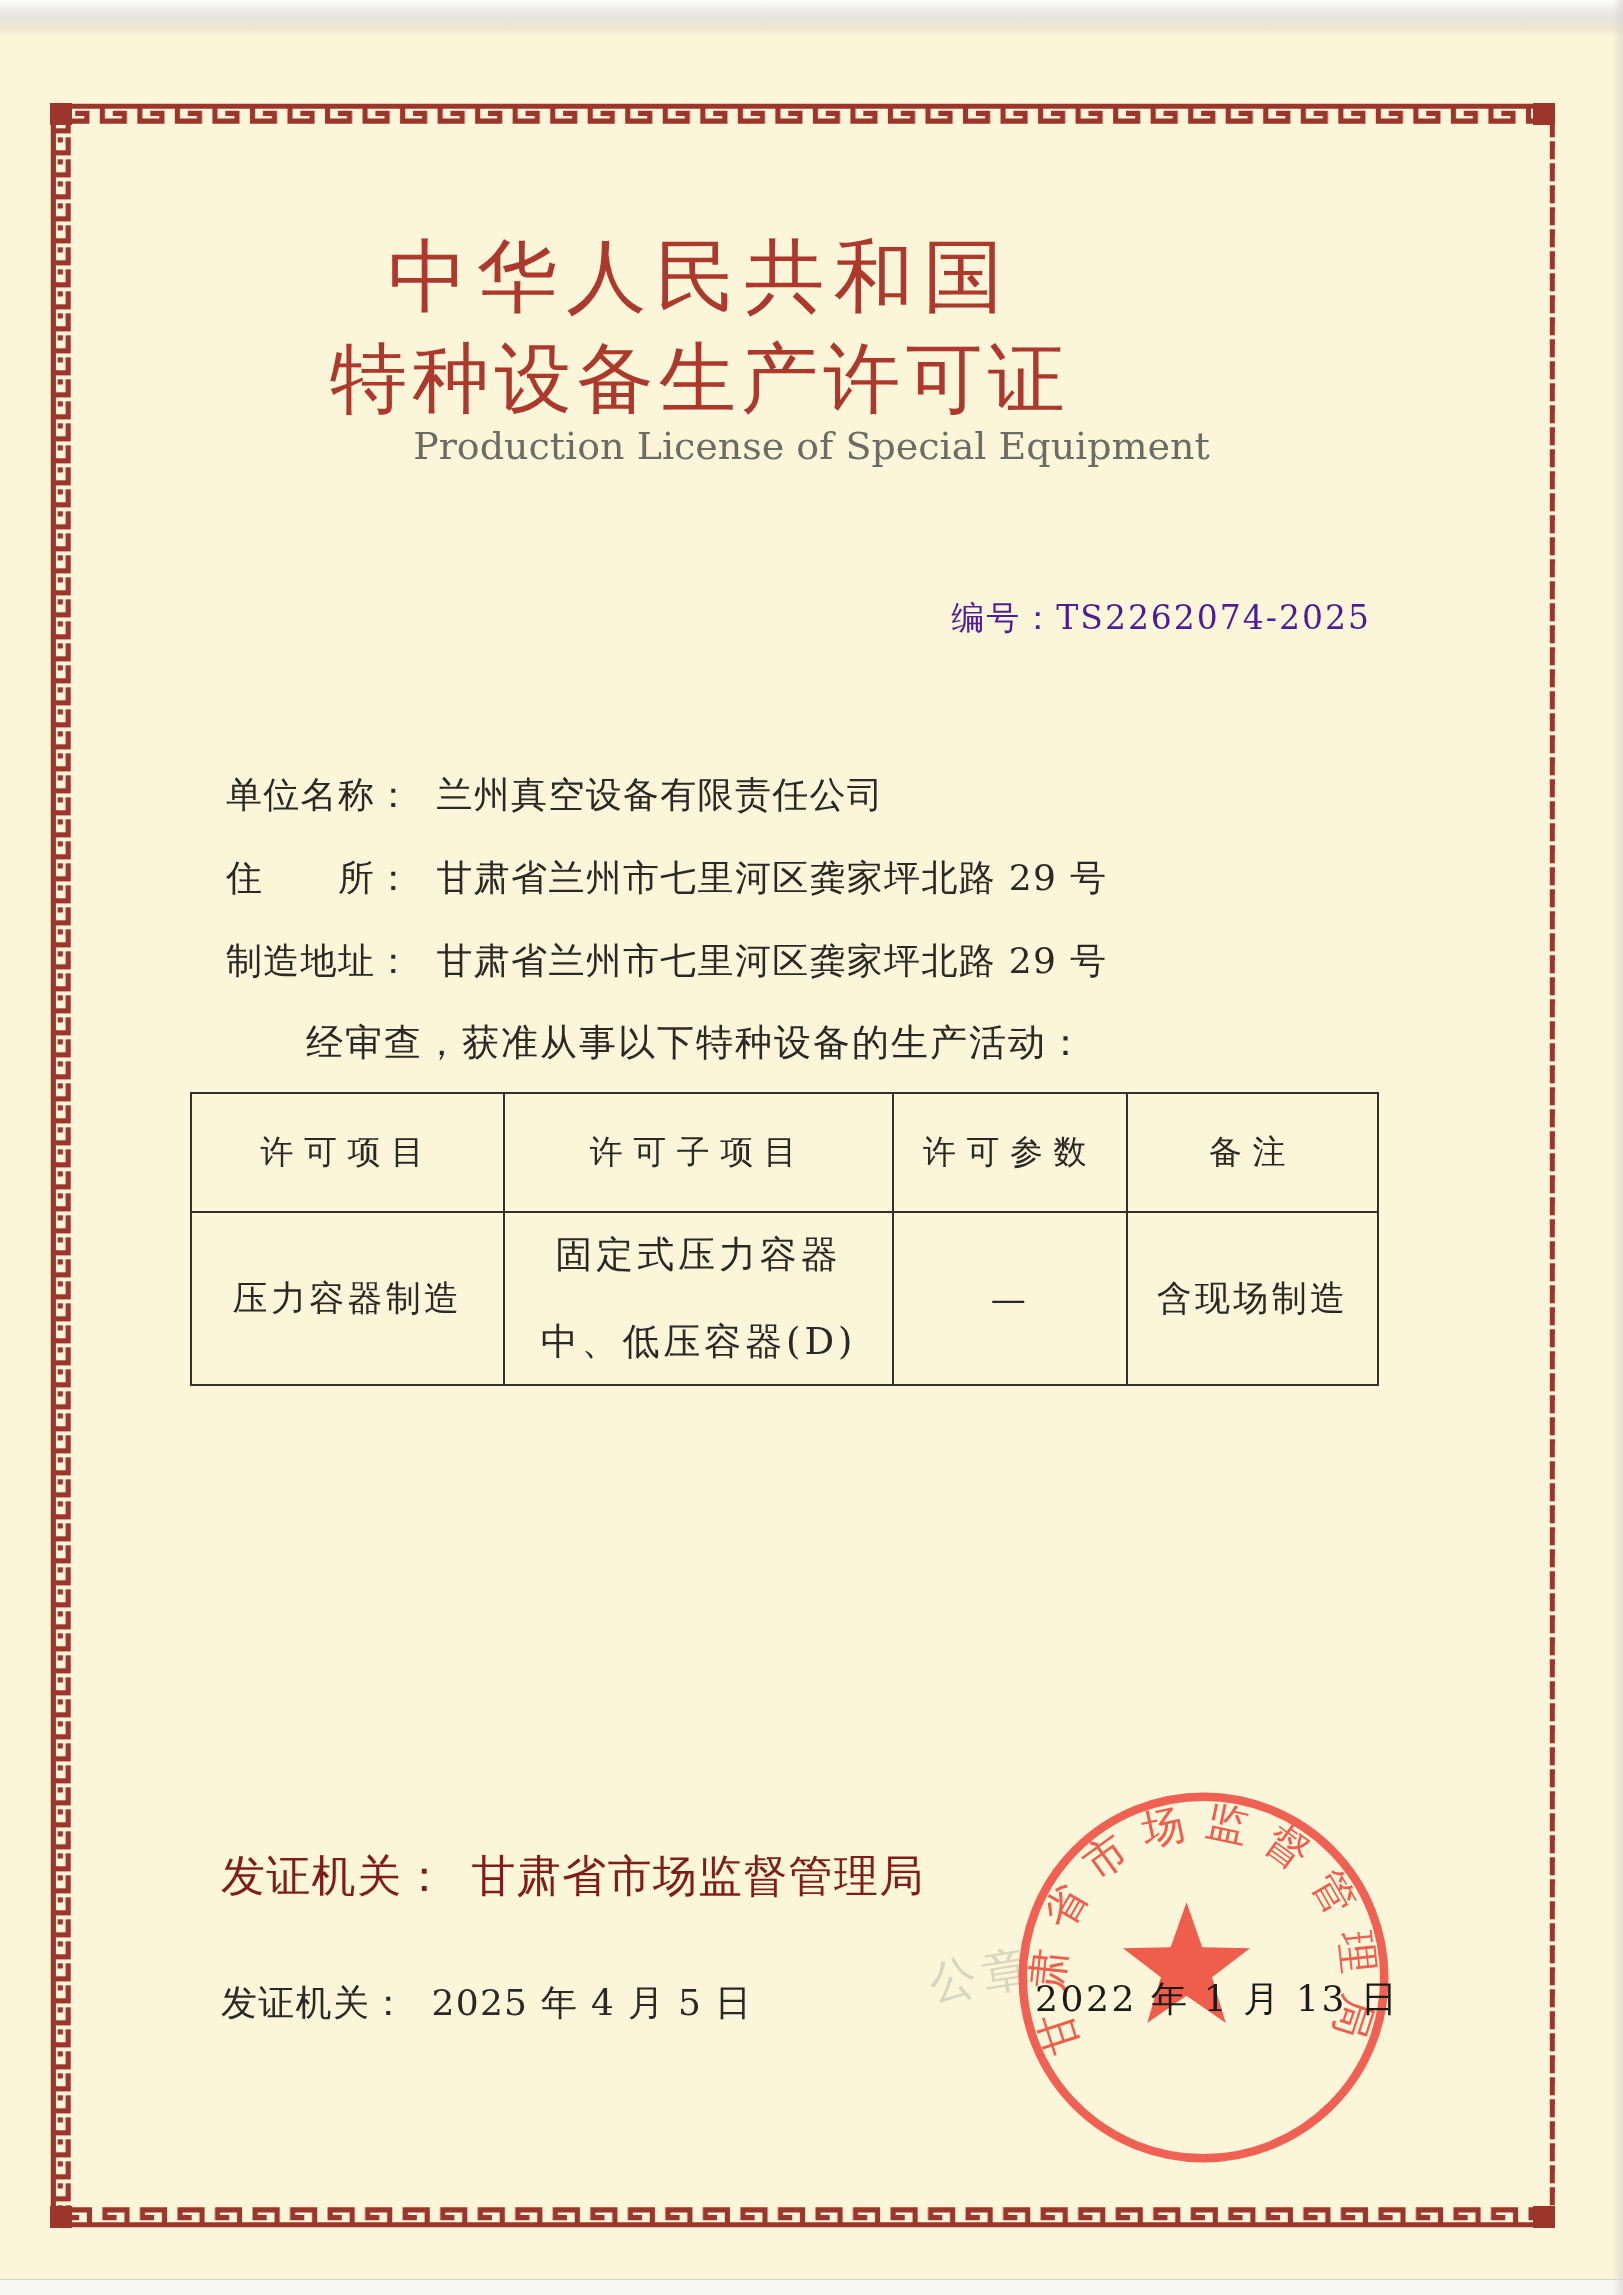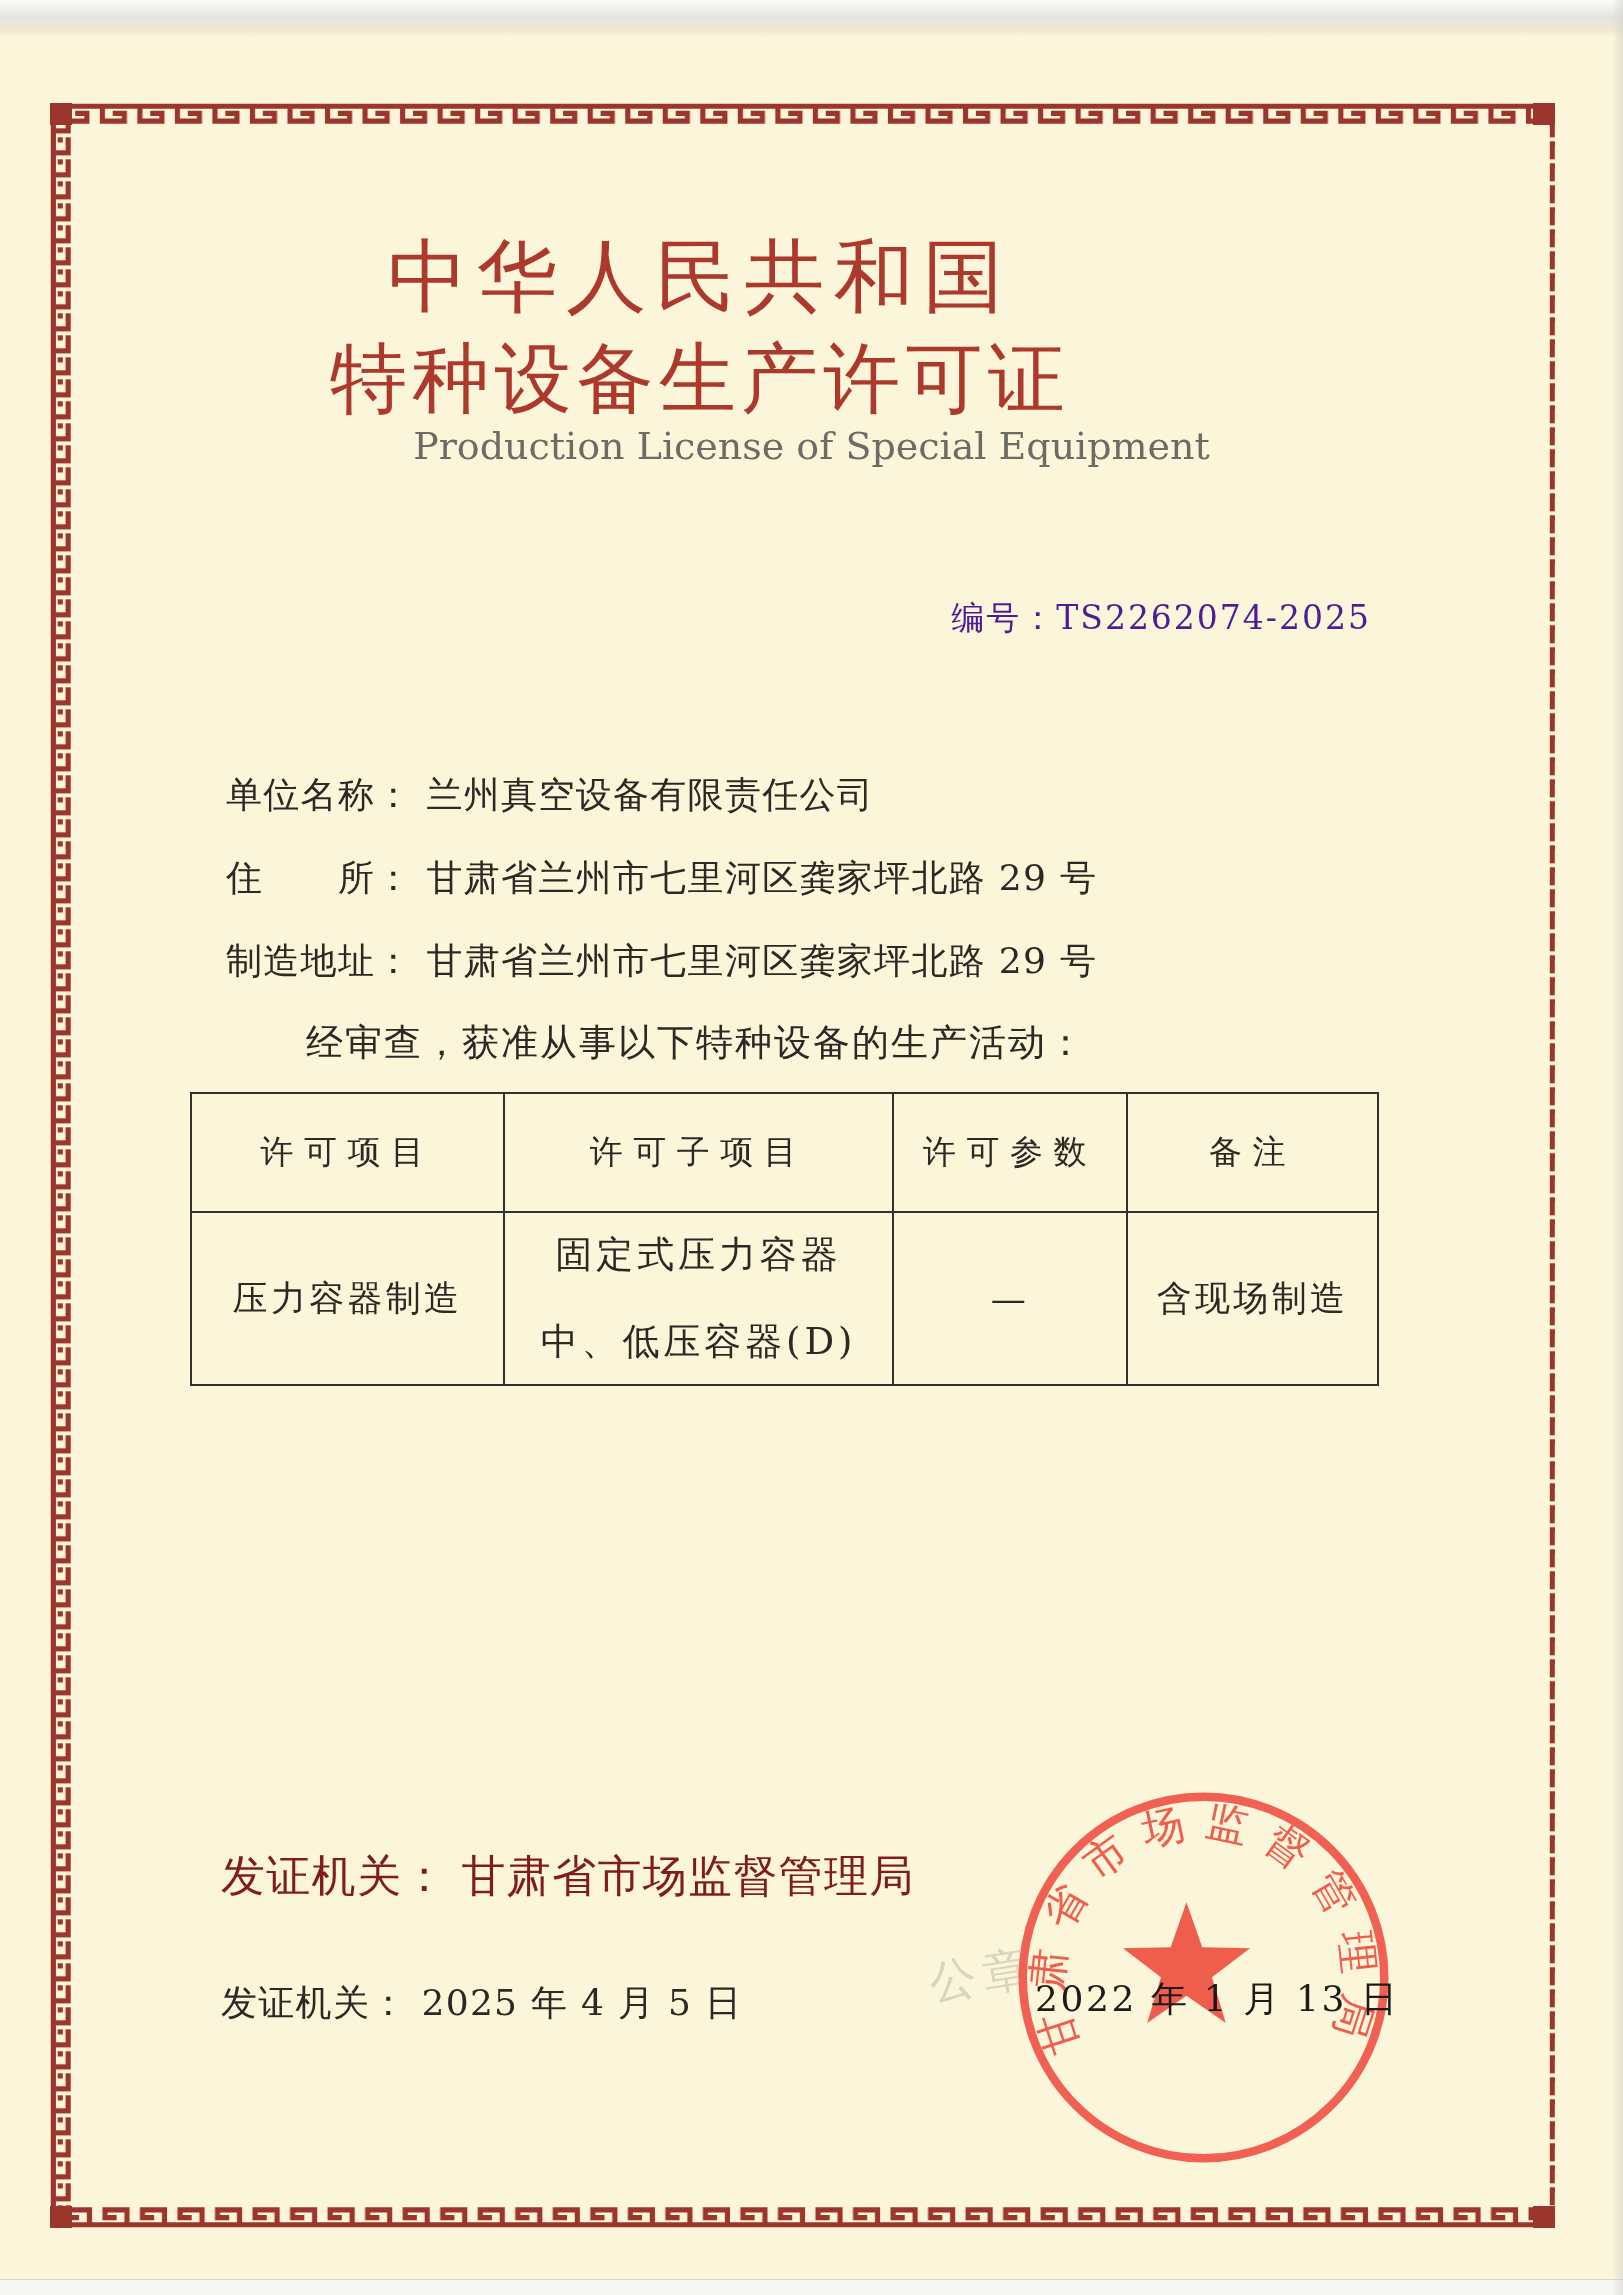--- a/index.html
+++ b/index.html
@@ -39,21 +39,21 @@
   }
   .title-en1{top:425px;font-size:38px;line-height:43px;}
   .title-en2{top:496px;font-size:37px;line-height:42px;}
   .license-no{
     top:596px;left:0;width:1371px;text-align:right;
     font-size:33px;color:#4c1d95;letter-spacing:2px;white-space:nowrap;
   }
   .field-line{
     left:226px;font-size:36px;color:#2c2925;white-space:nowrap;letter-spacing:1.3px;
   }
-  .field-label{display:inline-block;margin-right:14px;}
+  .field-label{display:inline-block;margin-right:24px;}
   .statement{
     left:306px;top:1018px;font-size:37px;color:#2c2925;letter-spacing:2px;white-space:nowrap;
   }
   
   .permit-table{
     position:absolute;left:190px;top:1092px;width:1186px;height:293px;
     border-collapse:collapse;table-layout:fixed;color:#2c2925;
   }
   .permit-table th,.permit-table td{
     border:2px solid #35302a;text-align:center;vertical-align:middle;

